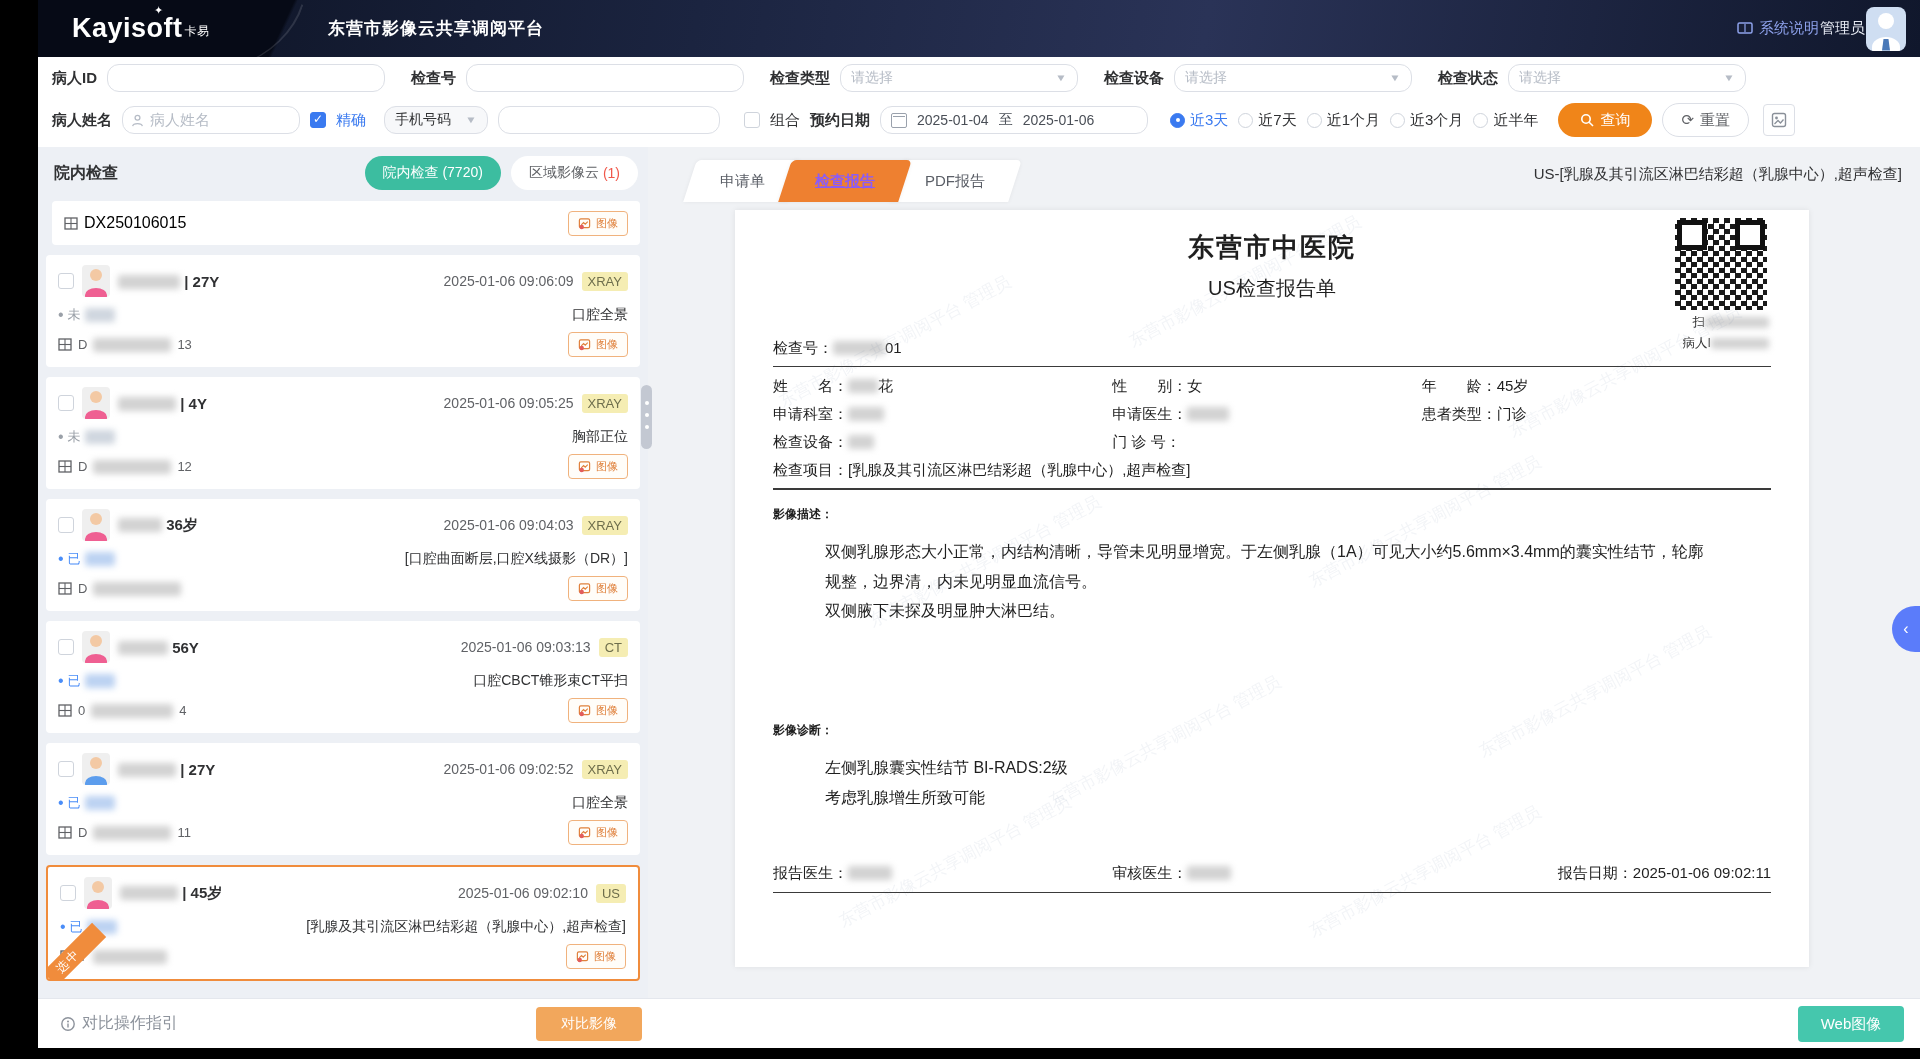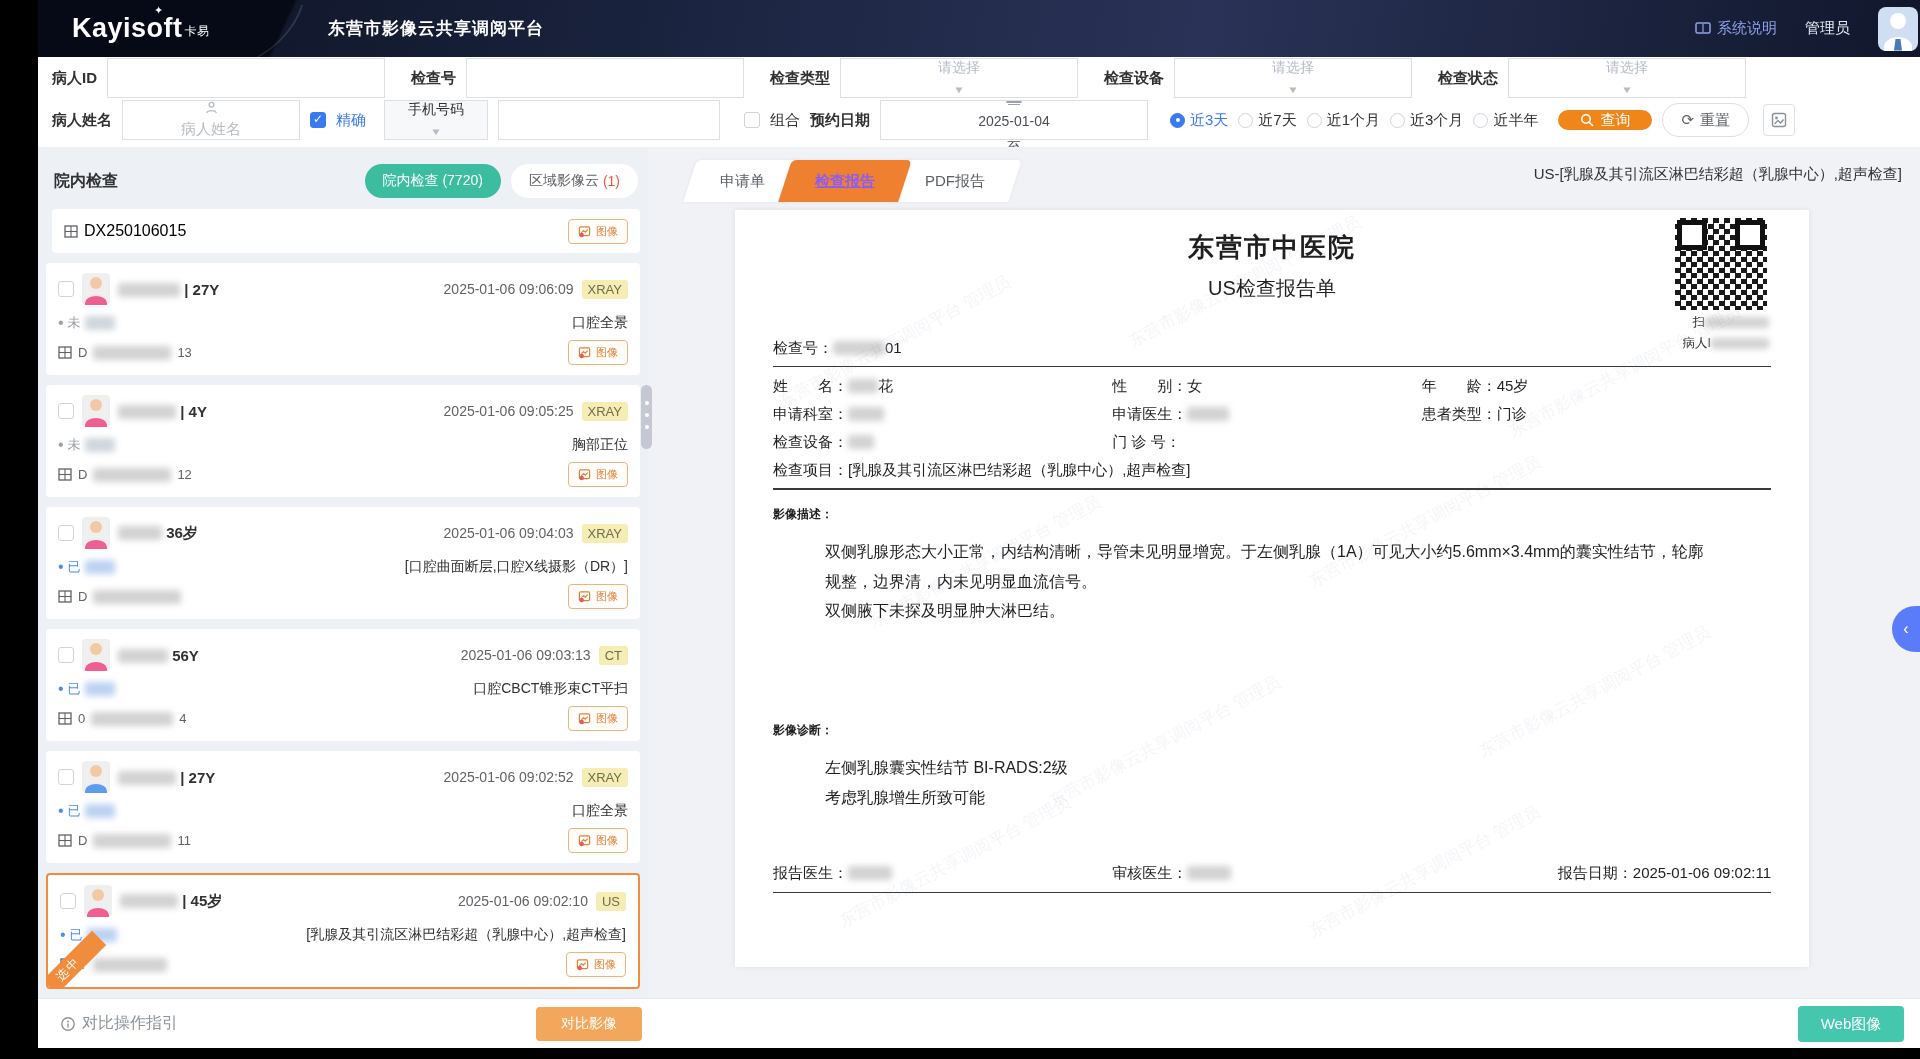--- a/index.html
+++ b/index.html
@@ -9,57 +9,57 @@
   
   .hdr{position:absolute;left:0;top:0;right:0;height:57px;
     background:linear-gradient(100deg,#0c1222 0%,#1b2440 35%,#2a3357 62%,#10172c 100%);display:flex;align-items:center;}
   .logoWrap{position:relative;width:340px;height:57px;background:linear-gradient(115deg,#060a16 70%,transparent 71%);display:flex;align-items:center;}
   .logoWrap::after{content:"";position:absolute;right:88px;top:-20px;width:140px;height:110px;
     border-right:2px solid rgba(255,255,255,.12);border-radius:0 0 100% 0;transform:rotate(18deg);}
   .logo{color:#fff;font-size:27px;font-weight:bold;margin-left:34px;letter-spacing:.5px;position:relative;}
   .logo .star{position:absolute;left:82px;top:-9px;font-size:11px;color:#fff;}
   .logo .suffix{font-size:12px;font-weight:normal;vertical-align:2px;margin-left:2px;}
   .appTitle{color:#fff;font-size:17px;font-weight:bold;margin-left:-50px;letter-spacing:1px;}
-  .hdrRight{margin-left:auto;display:flex;align-items:center;gap:28px;padding-right:2px;}
+  .hdrRight{margin-left:auto;display:flex;align-items:center;gap:1px;padding-right:14px;}
   .sysHelp{color:#8ea2ec;font-size:15px;display:flex;align-items:center;gap:6px;cursor:pointer;}
   .userName{color:#e8ecf5;font-size:15px;}
   .avatar{width:40px;height:44px;border-radius:8px;background:#cfdef2;position:relative;overflow:hidden;}
   .avatar::before{content:"";position:absolute;left:50%;top:6px;width:16px;height:16px;margin-left:-8px;border-radius:50%;background:#fff;}
   .avatar::after{content:"";position:absolute;left:50%;bottom:-6px;width:28px;height:20px;margin-left:-14px;border-radius:50% 50% 0 0;background:#fff;}
   .avatar .tie{position:absolute;left:50%;bottom:0;width:8px;height:12px;margin-left:-4px;background:#4a79b8;z-index:2;clip-path:polygon(20% 0,80% 0,100% 100%,0 100%);}
 
   
   .filters{position:absolute;left:0;top:57px;right:0;height:90px;background:#fff;font-size:15px;color:#303133;}
   .frow{display:flex;align-items:center;height:42px;padding:0 14px;gap:10px;}
   .flabel{font-weight:bold;white-space:nowrap;}
-  .inp{height:40px;border:1px solid #dcdfe6;border-radius:0;background:#fff;box-sizing:border-box;flex-direction:column;}
+  .inp{height:28px;border:1px solid #dcdfe6;border-radius:12px;background:#fff;box-sizing:border-box;}
   input.inp{padding:0 10px;font-size:14px;outline:none;color:#303133;width:100%;font-family:inherit;}
   .sel{display:flex;align-items:center;justify-content:space-between;padding:0 10px;color:#b6bcc6;font-size:14px;cursor:pointer;}
   .chev{color:#b6bcc6;font-size:12px;transform:scaleY(.8);}
   .phInp{display:flex;align-items:center;gap:6px;padding:0 8px;color:#b6bcc6;}
   .ckbox{width:16px;height:16px;border:1px solid #cfd4dc;border-radius:3px;background:#fff;box-sizing:border-box;cursor:pointer;}
   .ckbox.on{background:#3a7af0;border-color:#3a7af0;position:relative;}
   .ckbox.on::after{content:"✓";position:absolute;left:2px;top:-1px;color:#fff;font-size:12px;}
   .exact{color:#3a7af0;}
   .dateRange{display:flex;align-items:center;gap:10px;padding:0 10px;color:#4a4f57;font-size:14px;}
   .calIco{width:14px;height:13px;border:1.5px solid #9aa1ac;border-radius:2px;position:relative;display:inline-block;}
   .calIco::before{content:"";position:absolute;left:1px;top:2px;right:1px;border-top:1.5px solid #9aa1ac;}
   .radio{width:15px;height:15px;border:1px solid #cfd4dc;border-radius:50%;background:#fff;box-sizing:border-box;display:inline-block;vertical-align:-3px;margin-right:5px;cursor:pointer;}
   .radio.on{background:#3a7af0;border-color:#3a7af0;position:relative;}
   .radio.on::after{content:"";position:absolute;left:4.5px;top:4.5px;width:4px;height:4px;border-radius:50%;background:#fff;}
   .rItem{white-space:nowrap;color:#303133;font-size:15px;cursor:pointer;}
   .rItem.on{color:#3a7af0;}
-  .btnQ{height:20px;padding:0 22px;border-radius:17px;background:#f08519;color:#fff;border:none;font-size:15px;cursor:pointer;display:flex;align-items:center;gap:6px;font-family:inherit;}
+  .btnQ{height:34px;padding:0 22px;border-radius:17px;background:#f08519;color:#fff;border:none;font-size:15px;cursor:pointer;display:flex;align-items:center;gap:6px;font-family:inherit;}
   .btnR{height:34px;padding:0 18px;border-radius:17px;background:#fff;color:#606266;border:1px solid #dcdfe6;font-size:15px;cursor:pointer;display:flex;align-items:center;gap:6px;font-family:inherit;}
   .sqIco{width:30px;height:30px;border:1px solid #dcdfe6;border-radius:4px;display:flex;align-items:center;justify-content:center;color:#8a9099;cursor:pointer;}
 
   
   .content{position:absolute;left:0;top:147px;right:0;bottom:49px;background:#eef0f4;}
   .sidebar{position:absolute;left:0;top:0;width:610px;bottom:0;background:#edf0f5;overflow:hidden;}
-  .sbHead{display:flex;align-items:center;height:52px;padding:8px 10px 0 16px;}
+  .sbHead{display:flex;align-items:center;height:52px;padding:0 10px 0 16px;}
   .sbTitle{font-size:16px;font-weight:bold;color:#303133;}
   .pill{height:34px;border-radius:17px;display:flex;align-items:center;padding:0 18px;font-size:14px;cursor:pointer;white-space:nowrap;}
   .pillGreen{background:#3cbda0;color:#fff;margin-left:auto;}
   .pillWhite{background:#fff;color:#606266;margin-left:10px;gap:4px;}
   .pillWhite .cnt{color:#f0574a;}
   .cards{padding:2px 8px 0 8px;}
   .card{background:#fff;border-radius:4px;margin-bottom:10px;padding:10px 12px;position:relative;box-sizing:border-box;}
   .card.partial{height:44px;display:flex;align-items:center;justify-content:space-between;padding:4px 12px;margin-left:6px;}
   .card.selected{border:2px solid #f08c3c;overflow:hidden;}
   .cr1{display:flex;align-items:center;gap:8px;}

